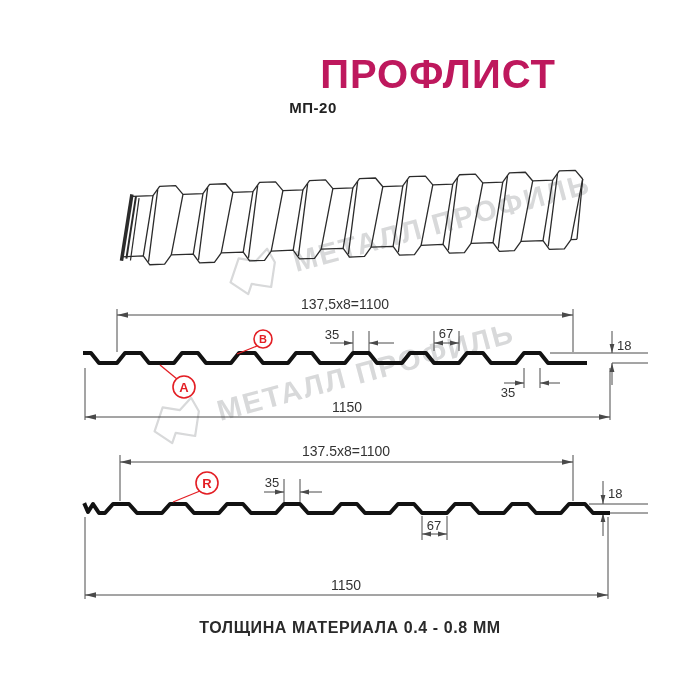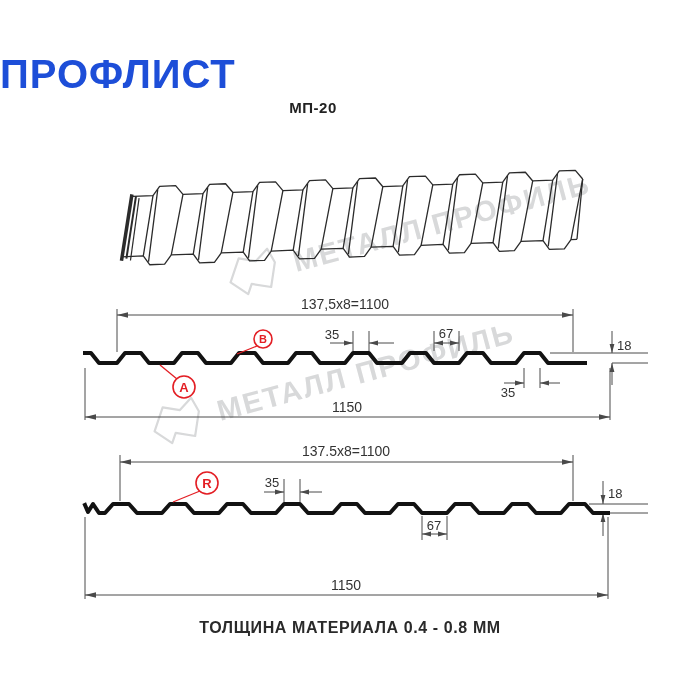--- a/index.html
+++ b/index.html
@@ -1,19 +1,19 @@
 <!DOCTYPE html>
 <html><head>
 <meta charset="utf-8">
 <style>
   html,body{margin:0;padding:0;background:#ffffff;}
   .stage{position:relative;width:700px;height:700px;background:#fff;overflow:hidden;
          font-family:"Liberation Sans",sans-serif;}
-  .title{position:absolute;top:52px;left:0;width:556px;text-align:left;
-         font-size:40px;font-weight:bold;letter-spacing:1px;color:#1d4ed8;}
+  .title{position:absolute;top:52px;left:0;width:556px;text-align:right;
+         font-size:40px;font-weight:bold;letter-spacing:1px;color:#be185d;}
   .subtitle{position:absolute;top:99px;left:0;width:626px;text-align:center;
          font-size:15px;font-weight:bold;letter-spacing:.5px;color:#222;}
   .footer{position:absolute;top:619px;left:0;width:700px;text-align:center;
          font-size:16px;font-weight:bold;letter-spacing:.6px;color:#2a2a2a;}
   .wm{position:absolute;display:flex;align-items:center;gap:14px;color:#d8d9da;
       font-size:29px;font-weight:bold;letter-spacing:2px;white-space:nowrap;
       transform:rotate(-15deg);transform-origin:left center;}
   .wm svg{flex:0 0 auto;}
   .d3{position:absolute;left:110px;top:166px;}
   .diag{position:absolute;}

